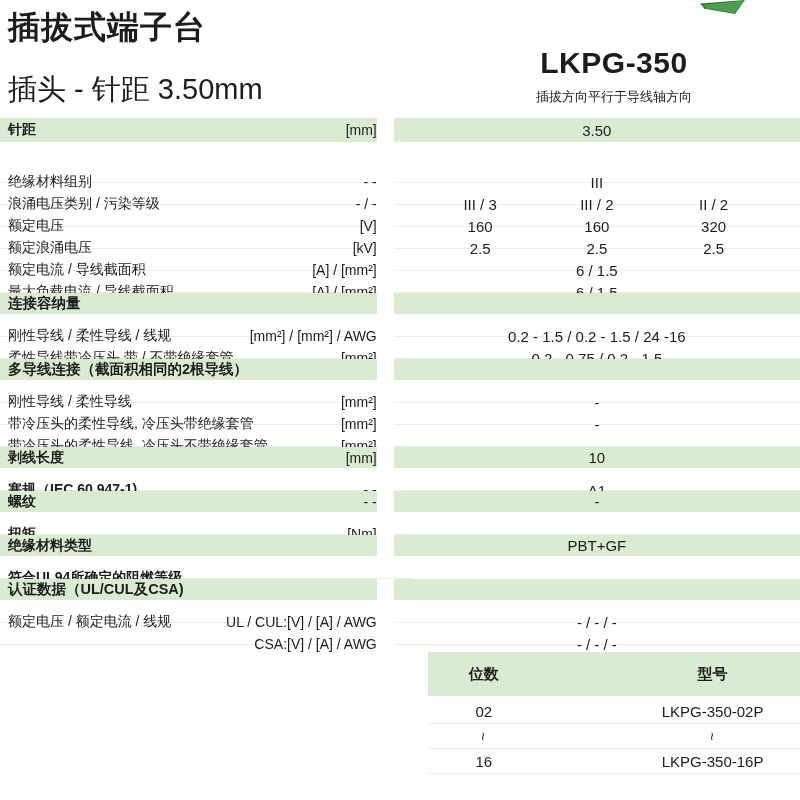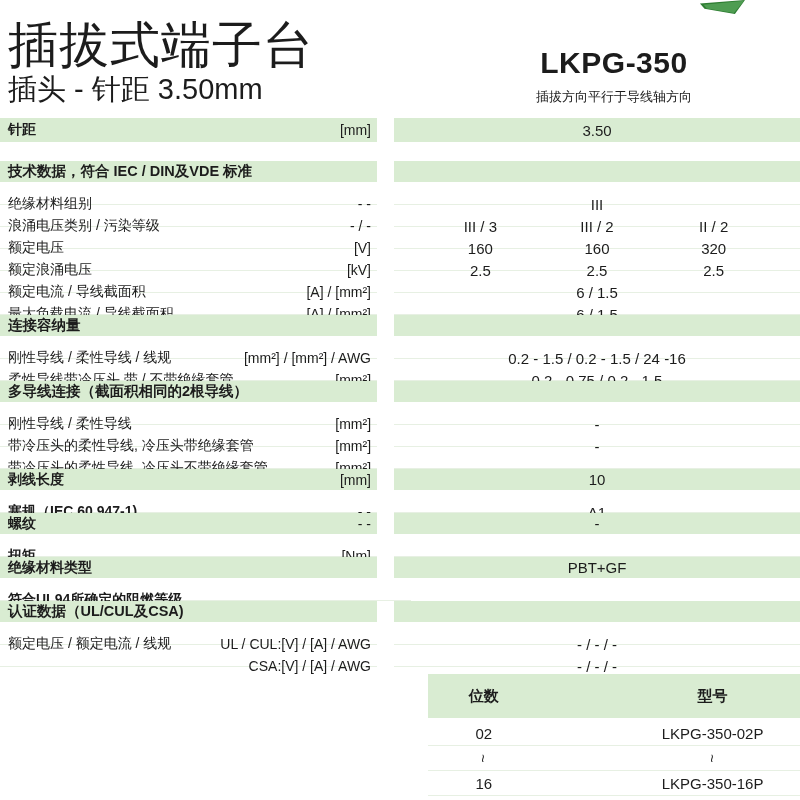--- a/index.html
+++ b/index.html
@@ -8,36 +8,36 @@
     --text:#1c1c1c;
     --logo:#4f9d52;
     --logo-dark:#2e7d32;
   }
   *{margin:0;padding:0;box-sizing:border-box;}
   html,body{width:800px;height:800px;background:#fff;overflow:hidden;}
   body{font-family:"Liberation Sans","DejaVu Sans",sans-serif;color:var(--text);position:relative;}
 
   
   .header{position:relative;height:118px;}
-  .doc-title{position:absolute;left:8px;top:12px;font-size:50px;font-weight:normal;letter-spacing:1px;}
+  .doc-title{position:absolute;left:8px;top:6px;font-size:32px;font-weight:bold;letter-spacing:1px;}
   .doc-subtitle{position:absolute;left:8px;top:70px;font-size:29px;font-weight:normal;}
   .model-block{position:absolute;left:428px;top:46px;width:372px;text-align:center;}
   .model-name{font-size:30px;font-weight:bold;letter-spacing:.5px;}
   .model-note{font-size:13px;margin-top:8px;}
   .logo-corner{position:absolute;left:699px;top:0;width:46px;height:14px;}
   .logo-corner .back{position:absolute;inset:0;background:var(--logo-dark);
       clip-path:polygon(2% 25%,100% 0,78% 100%,12% 62%);}
   .logo-corner .front{position:absolute;inset:0;background:var(--logo);
       clip-path:polygon(10% 34%,98% 6%,76% 92%,17% 60%);}
 
   
   .spec-table{width:800px;}
   .row{display:flex;align-items:stretch;}
   .cell-left{width:411px;display:flex;justify-content:space-between;align-items:center;
-      padding:0 6px 0 8px;}
+      padding:0 0 0 8px;}
   .cell-right{width:444px;margin-left:17px;display:flex;align-items:center;justify-content:center;}
   .row{height:22px;}
   .row.first{height:25px;}
   .row.gap-after{margin-bottom:18px;}
   .row.section .cell-left,.row.section .cell-right,
   .row.green .cell-left,.row.green .cell-right{background:var(--green);border-bottom:1px solid #fff;}
   .row.white .cell-left,.row.white .cell-right{border-bottom:1px solid var(--line);margin-top:21px;}
   .label{font-size:14px;}
   .label.bold{font-weight:bold;}
   .row.section .label{font-weight:bold;font-size:14.5px;}
@@ -74,26 +74,20 @@
 <div class="spec-table" id="spec-table">
     <div class="row green first gap-after">
       <div class="cell-left">
         <span class="label bold">针距</span>
         <span class="unit">[mm]</span>
       </div>
       <div class="cell-right">
         <span class="value">3.50</span>
       </div>
     </div>
-    <div class="row section">
-      <div class="cell-left">
-        <span class="label">技术数据，符合 IEC / DIN及VDE 标准</span>
-      </div>
-      <div class="cell-right"></div>
-    </div>
     <div class="row white">
       <div class="cell-left">
         <span class="label">绝缘材料组别</span>
         <span class="unit">- -</span>
       </div>
       <div class="cell-right">
         <span class="value">III</span>
       </div>
     </div>
     <div class="row white">

